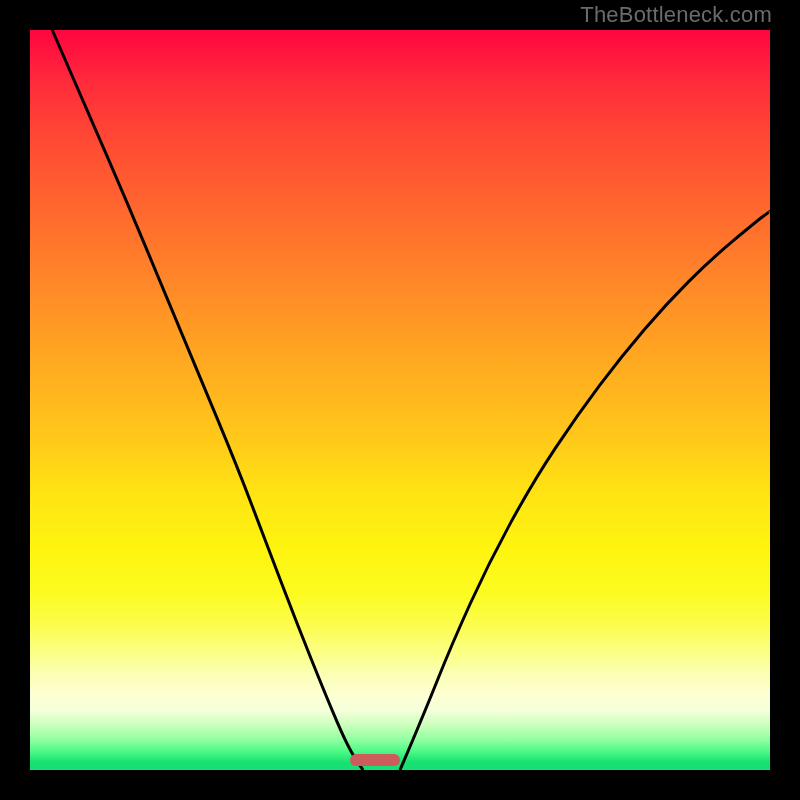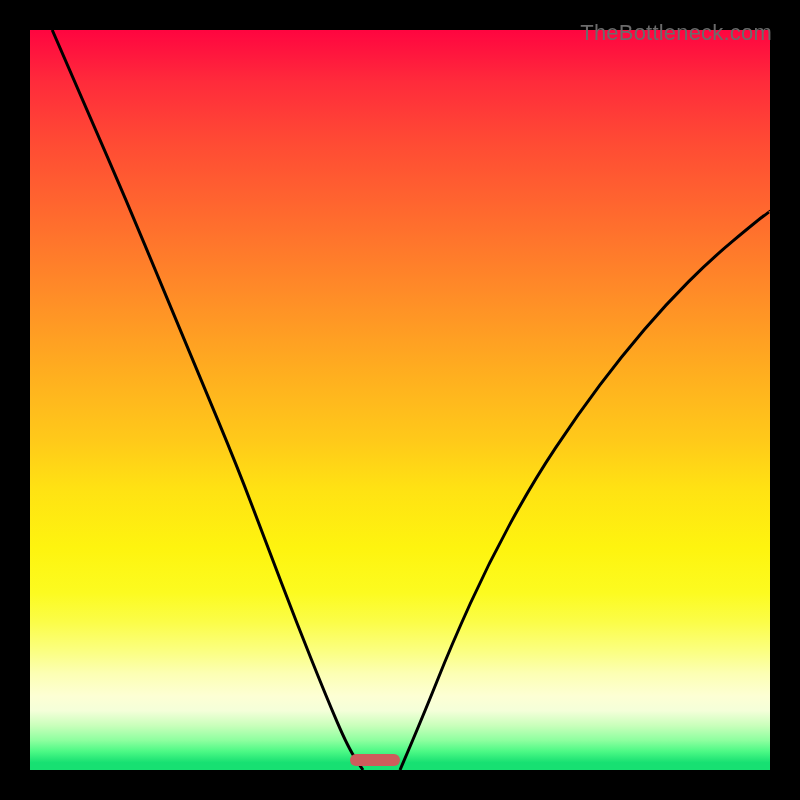--- a/index.html
+++ b/index.html
@@ -43,21 +43,21 @@
       #f4ffd9 92%,
       #c9ffbb 94%,
       #8dff9f 96%,
       #4cf985 97.5%,
       #17e072 99%,
       #17e072 100%
     );
   }
   .watermark {
     position: absolute;
-    top: 20px;
+    top: 2px;
     right: 28px;
     color: #6b6b6b;
     font-size: 22px;
     font-weight: 500;
     letter-spacing: 0.2px;
   }
   svg.curves {
     position: absolute;
     top: 30px;
     left: 30px;

